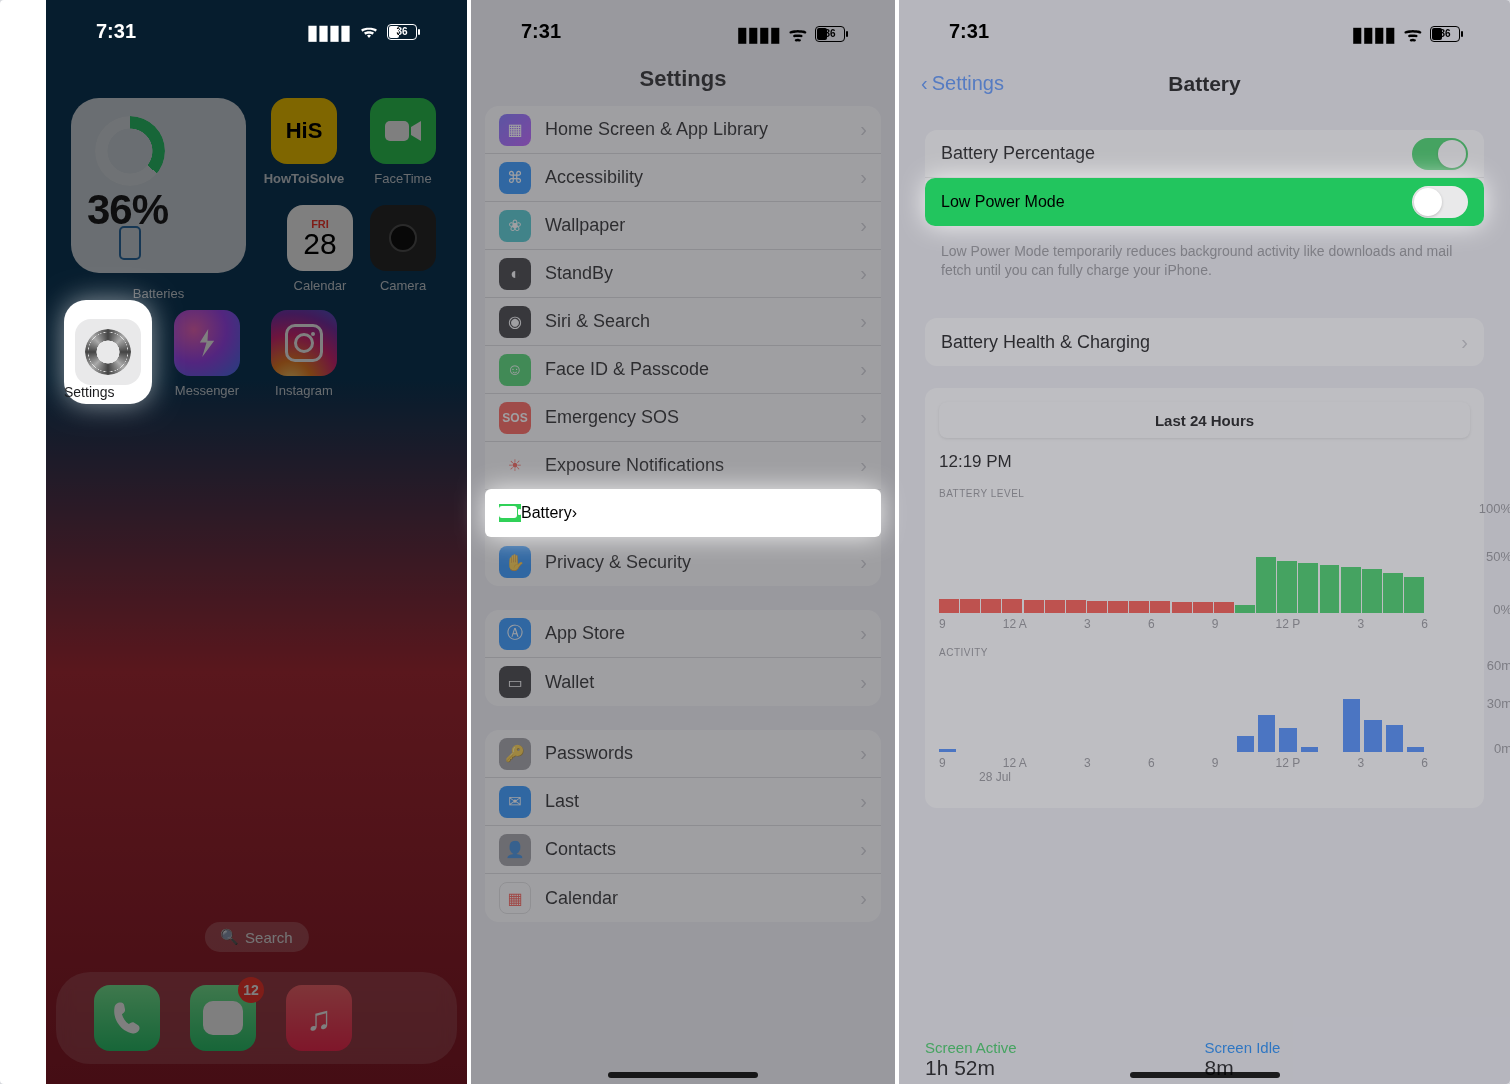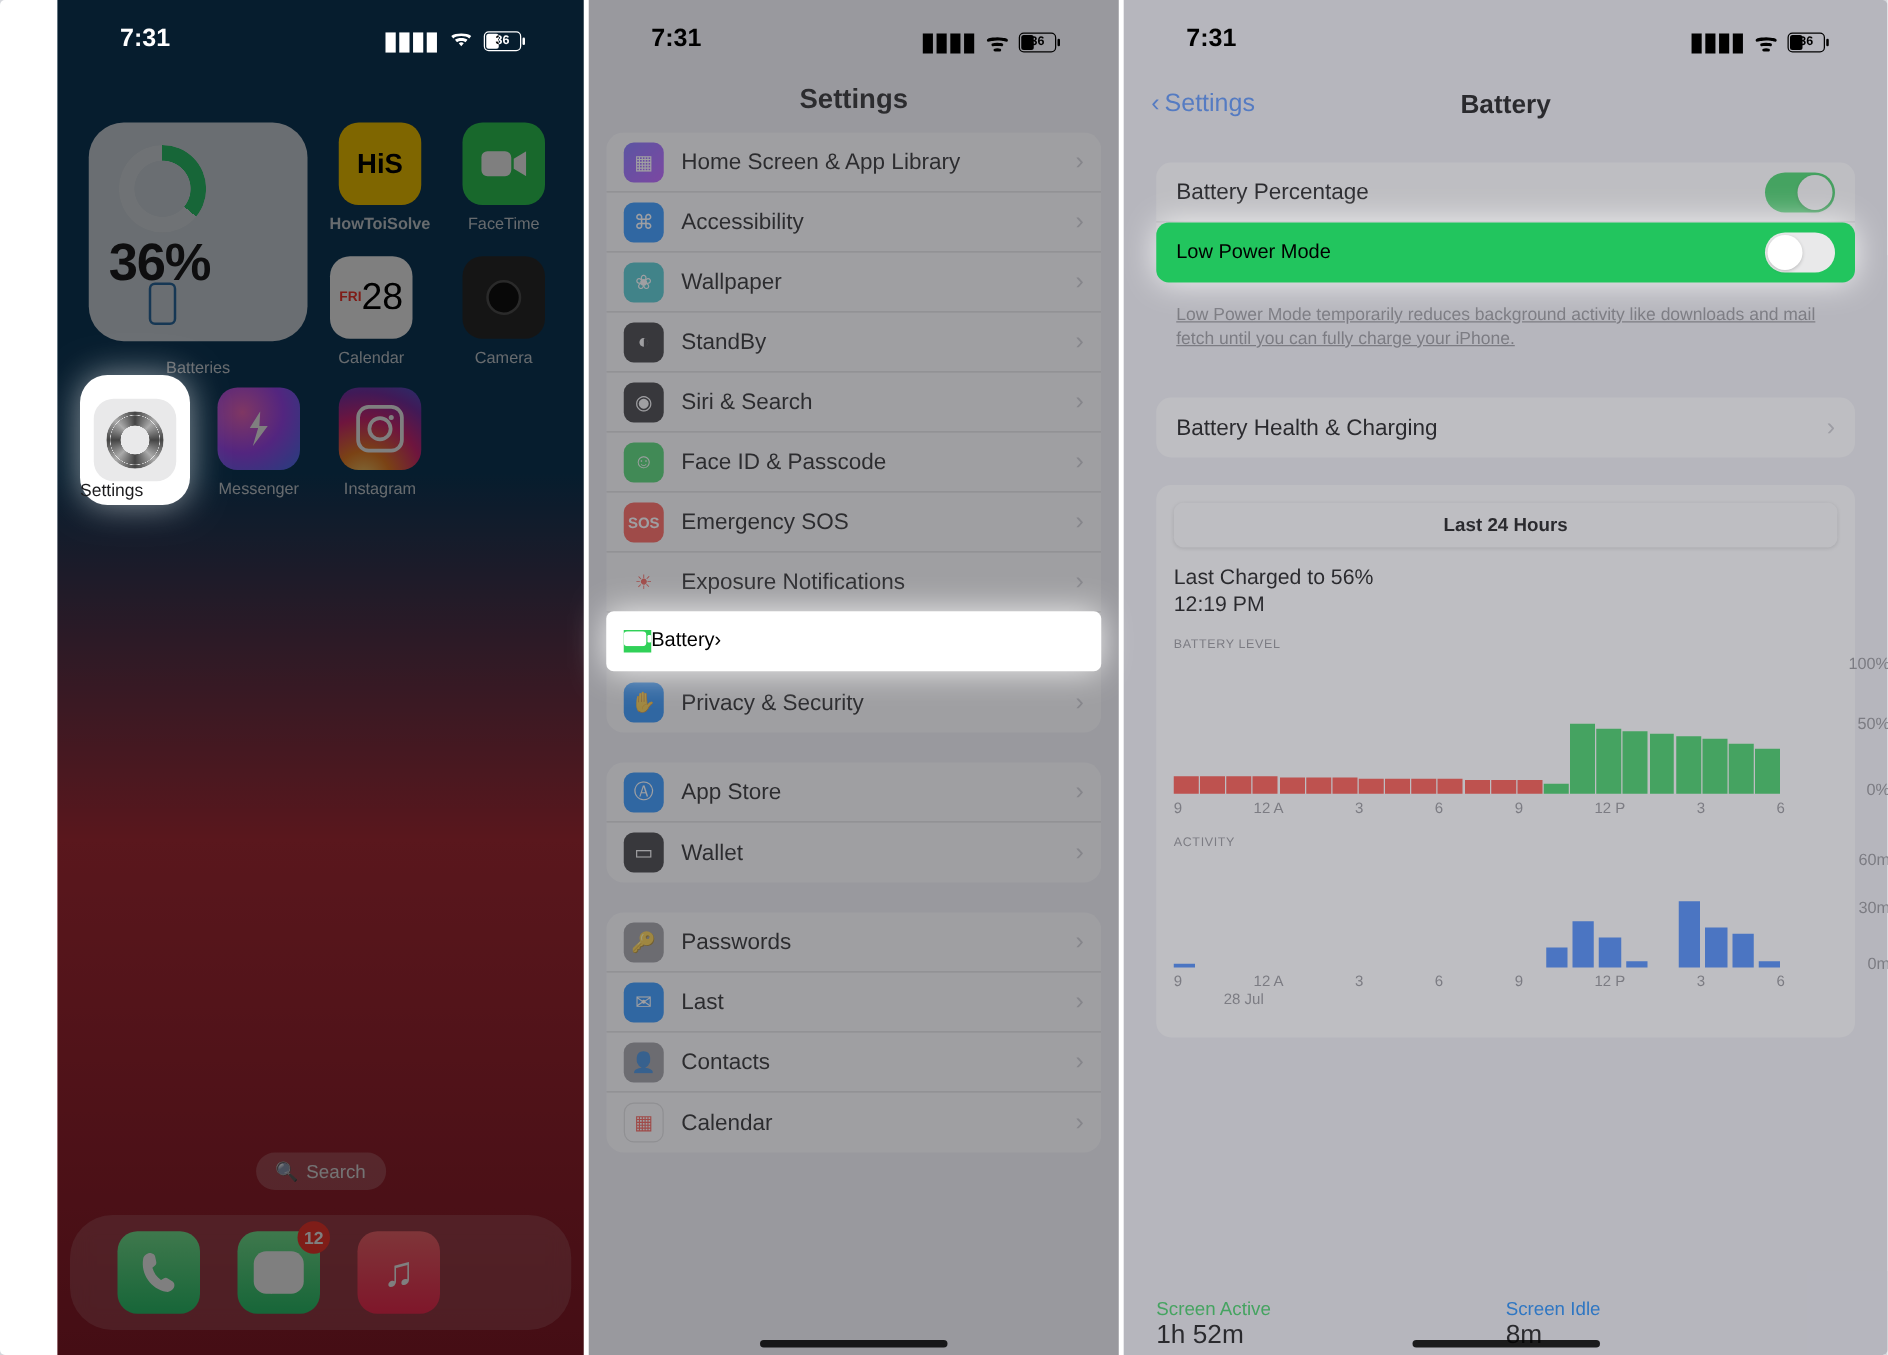--- a/index.html
+++ b/index.html
@@ -20,21 +20,21 @@
   .widget { position:absolute; left:25px; top:98px; width:175px; height:175px; background:rgba(230,235,240,.92); border-radius:28px; padding:18px 16px 12px; }
   .ring { width:70px; height:70px; border-radius:50%; background: conic-gradient(#2ecc71 0% 36%, #dfe5ea 36% 100%); mask:radial-gradient(circle, transparent 45%, #000 46%); -webkit-mask:radial-gradient(circle, transparent 45%, #000 46%); margin-left:8px;}
   .phone-ico { position:absolute; left:48px; top:128px; width:22px; height:34px; border:2.5px solid #2c6fa8; border-radius:5px; }
   .widget .pct { font-size:42px; font-weight:600; color:#1c1c1e; margin-top:0; letter-spacing:-1px;}
   .widget .cap { position:absolute; left:0; right:0; bottom:-28px; text-align:center; color:#cfd6dd; font-size:13px;}
   .app { position:absolute; width:66px; height:66px; border-radius:16px; text-align:center; }
   .app .lbl { position:absolute; left:-18px; right:-18px; bottom:-22px; color:#cfd6dd; font-size:13px; }
   .app.his { left:225px; top:98px; background:#ffcc00; display:flex; align-items:center; justify-content:center; font-weight:900; font-size:22px; color:#000;}
   .app.ft  { left:324px; top:98px; background:#30d158; display:flex; align-items:center; justify-content:center;}
   .app.ft svg { width:36px; height:24px; fill:#fff;}
-  .app.cal { left:218px; top:205px; background:#fff; display:flex; flex-direction:row; align-items:center; justify-content:center;}
+  .app.cal { left:241px; top:205px; background:#fff; display:flex; flex-direction:column; align-items:center; justify-content:center;}
   .app.cal .d { font-size:11px; color:#ff3b30; font-weight:600;}
   .app.cal .n { font-size:30px; font-weight:400; line-height:28px;}
   .app.cam { left:324px; top:205px; background:#2b2b2b; display:flex; align-items:center; justify-content:center;}
   .app.cam .lens{ width:28px; height:28px; background:#111; border-radius:50%; border:2px solid #555;}
   .hi-wrap { position:absolute; left:18px; top:300px; width:88px; height:104px; background:#fff; border-radius:22px; display:flex; align-items:center; justify-content:center; z-index:5; box-shadow:0 0 28px rgba(255,255,255,.55);}
   .hi-wrap .inner{ width:66px; height:66px; background:#e9e9ea; border-radius:16px; display:flex; align-items:center; justify-content:center;}
   .hi-wrap .gear{ width:46px; height:46px; border-radius:50%; background:conic-gradient(#444,#aaa,#444,#aaa,#444,#aaa,#444,#aaa,#444); mask:radial-gradient(circle, transparent 35%, #000 36%, #000 60%, transparent 61%, #000 62%); -webkit-mask:radial-gradient(circle, transparent 35%, #000 36%, #000 60%, transparent 61%, #000 62%);}
   .hi-wrap .lbl{ position:absolute; bottom:4px; left:0; right:0; color:#1c1c1e; font-size:14px;}
   .app.msg { left:128px; top:310px; background:radial-gradient(circle at 30% 30%, #ff6ec7, #a64bff, #4b7dff); display:flex; align-items:center; justify-content:center;}
   .app.msg .bolt{ width:24px; height:28px; background:#fff; clip-path:polygon(55% 0,20% 48%,48% 48%,30% 100%,80% 42%,52% 42%);}
@@ -73,21 +73,21 @@
   .batt .title{ position:absolute; top:72px; left:0; right:0; text-align:center; font-size:21px; font-weight:600;}
   .sec{ position:absolute; left:26px; right:26px; background:#fff; border-radius:12px; }
   .sec1{ top:130px;}
   .srow{ height:48px; display:flex; align-items:center; padding:0 16px; border-bottom:.5px solid rgba(60,60,67,.18); font-size:18px;}
   .srow:last-child{border-bottom:none;}
   .toggle{ margin-left:auto; width:56px; height:32px; background:#e9e9ea; border-radius:16px; position:relative;}
   .toggle .knob{ position:absolute; width:28px; height:28px; background:#fff; border-radius:50%; top:2px; left:2px; box-shadow:0 1px 3px rgba(0,0,0,.2);}
   .toggle.on{ background:#30d158;}
   .toggle.on .knob{ left:auto; right:2px;}
   .lpm-hi{ position:absolute; left:26px; right:26px; top:178px; height:48px; background:#22c55e; border-radius:10px; z-index:5; display:flex; align-items:center; padding:0 16px; box-shadow:0 0 26px rgba(255,255,255,.85);}
-  .footnote{ font-size:14px; color:#8e8e93; padding:10px 16px 0; line-height:1.35;text-decoration:underline;}
+  .footnote{ font-size:14px; color:#8e8e93; padding:10px 16px 0; line-height:1.35;}
   .sec2{ top:318px;}
   .sec3{ top:388px; padding:14px 14px 24px;}
   .seg{ display:flex; background:rgba(118,118,128,.12); border-radius:10px; height:36px; margin-bottom:14px;}
   .seg div{ flex:1; display:flex; align-items:center; justify-content:center; font-size:15px; color:#000; border-radius:8px;}
   .seg .sel{ background:#fff; font-weight:600; box-shadow:0 1px 3px rgba(0,0,0,.12);}
   .charged{ font-size:17px;}
   .chargedtime{ font-size:17px; color:#000; margin-top:2px;}
   .chartlbl{ font-size:10px; color:#8e8e93; letter-spacing:.5px; margin-top:16px;}
   .chart{ position:relative; height:108px; margin-top:6px;}
   .ylab{ position:absolute; right:-42px; font-size:13px; color:#8e8e93;}
@@ -361,21 +361,20 @@
       <div class="srow">
         <span>Battery Health &amp; Charging</span>
         <span class="chev" style="margin-left:auto;color:#c7c7cc;font-size:20px">›</span>
       </div>
     </div>
 
     <div class="sec sec3">
       <div class="seg">
         <div class="sel">Last 24 Hours</div>
       </div>
-      <div class="charged">Last Charged to 56%</div>
       <div class="chargedtime">12:19 PM</div>
 
       <div class="chartlbl">BATTERY LEVEL</div>
       <div class="chart">
         <span class="ylab" style="top:-4px">100%</span>
         <span class="ylab" style="top:44px">50%</span>
         <span class="ylab" style="bottom:-4px">0%</span>
         <div class="batterybars" id="bbars">
             <div class="bb red" style="height: 14%;"></div>
             <div class="bb red" style="height: 14%;"></div>

